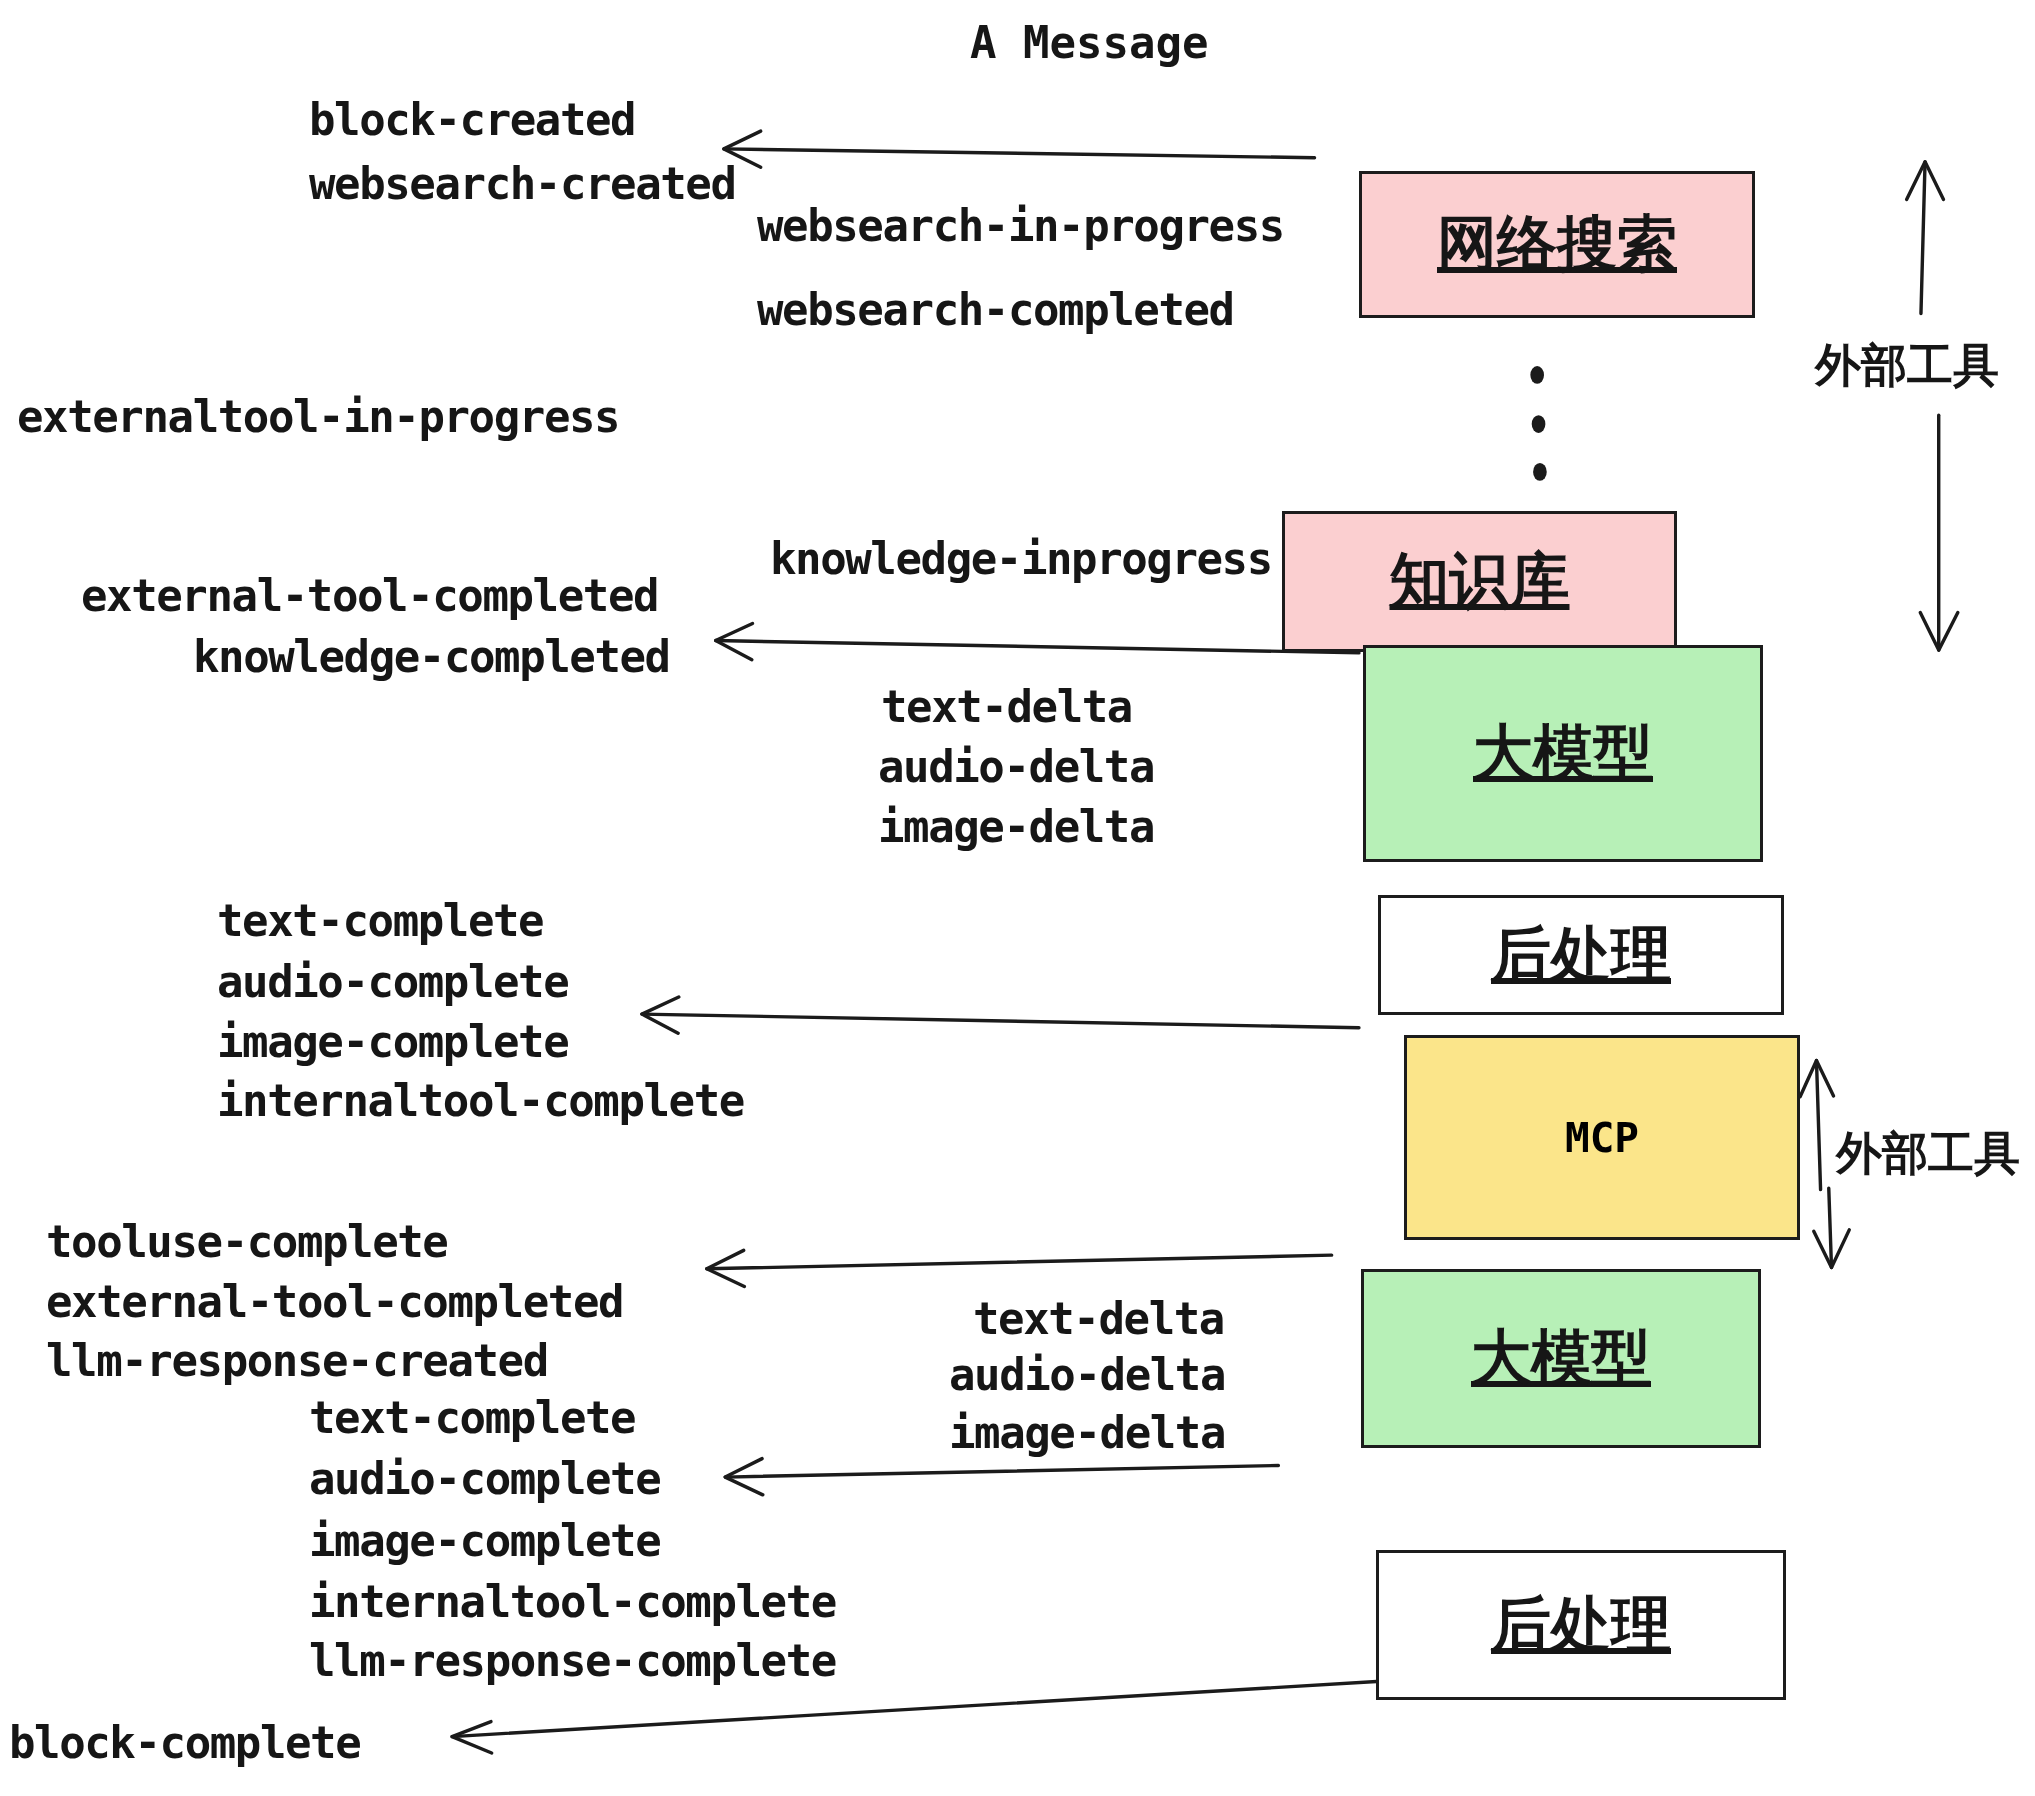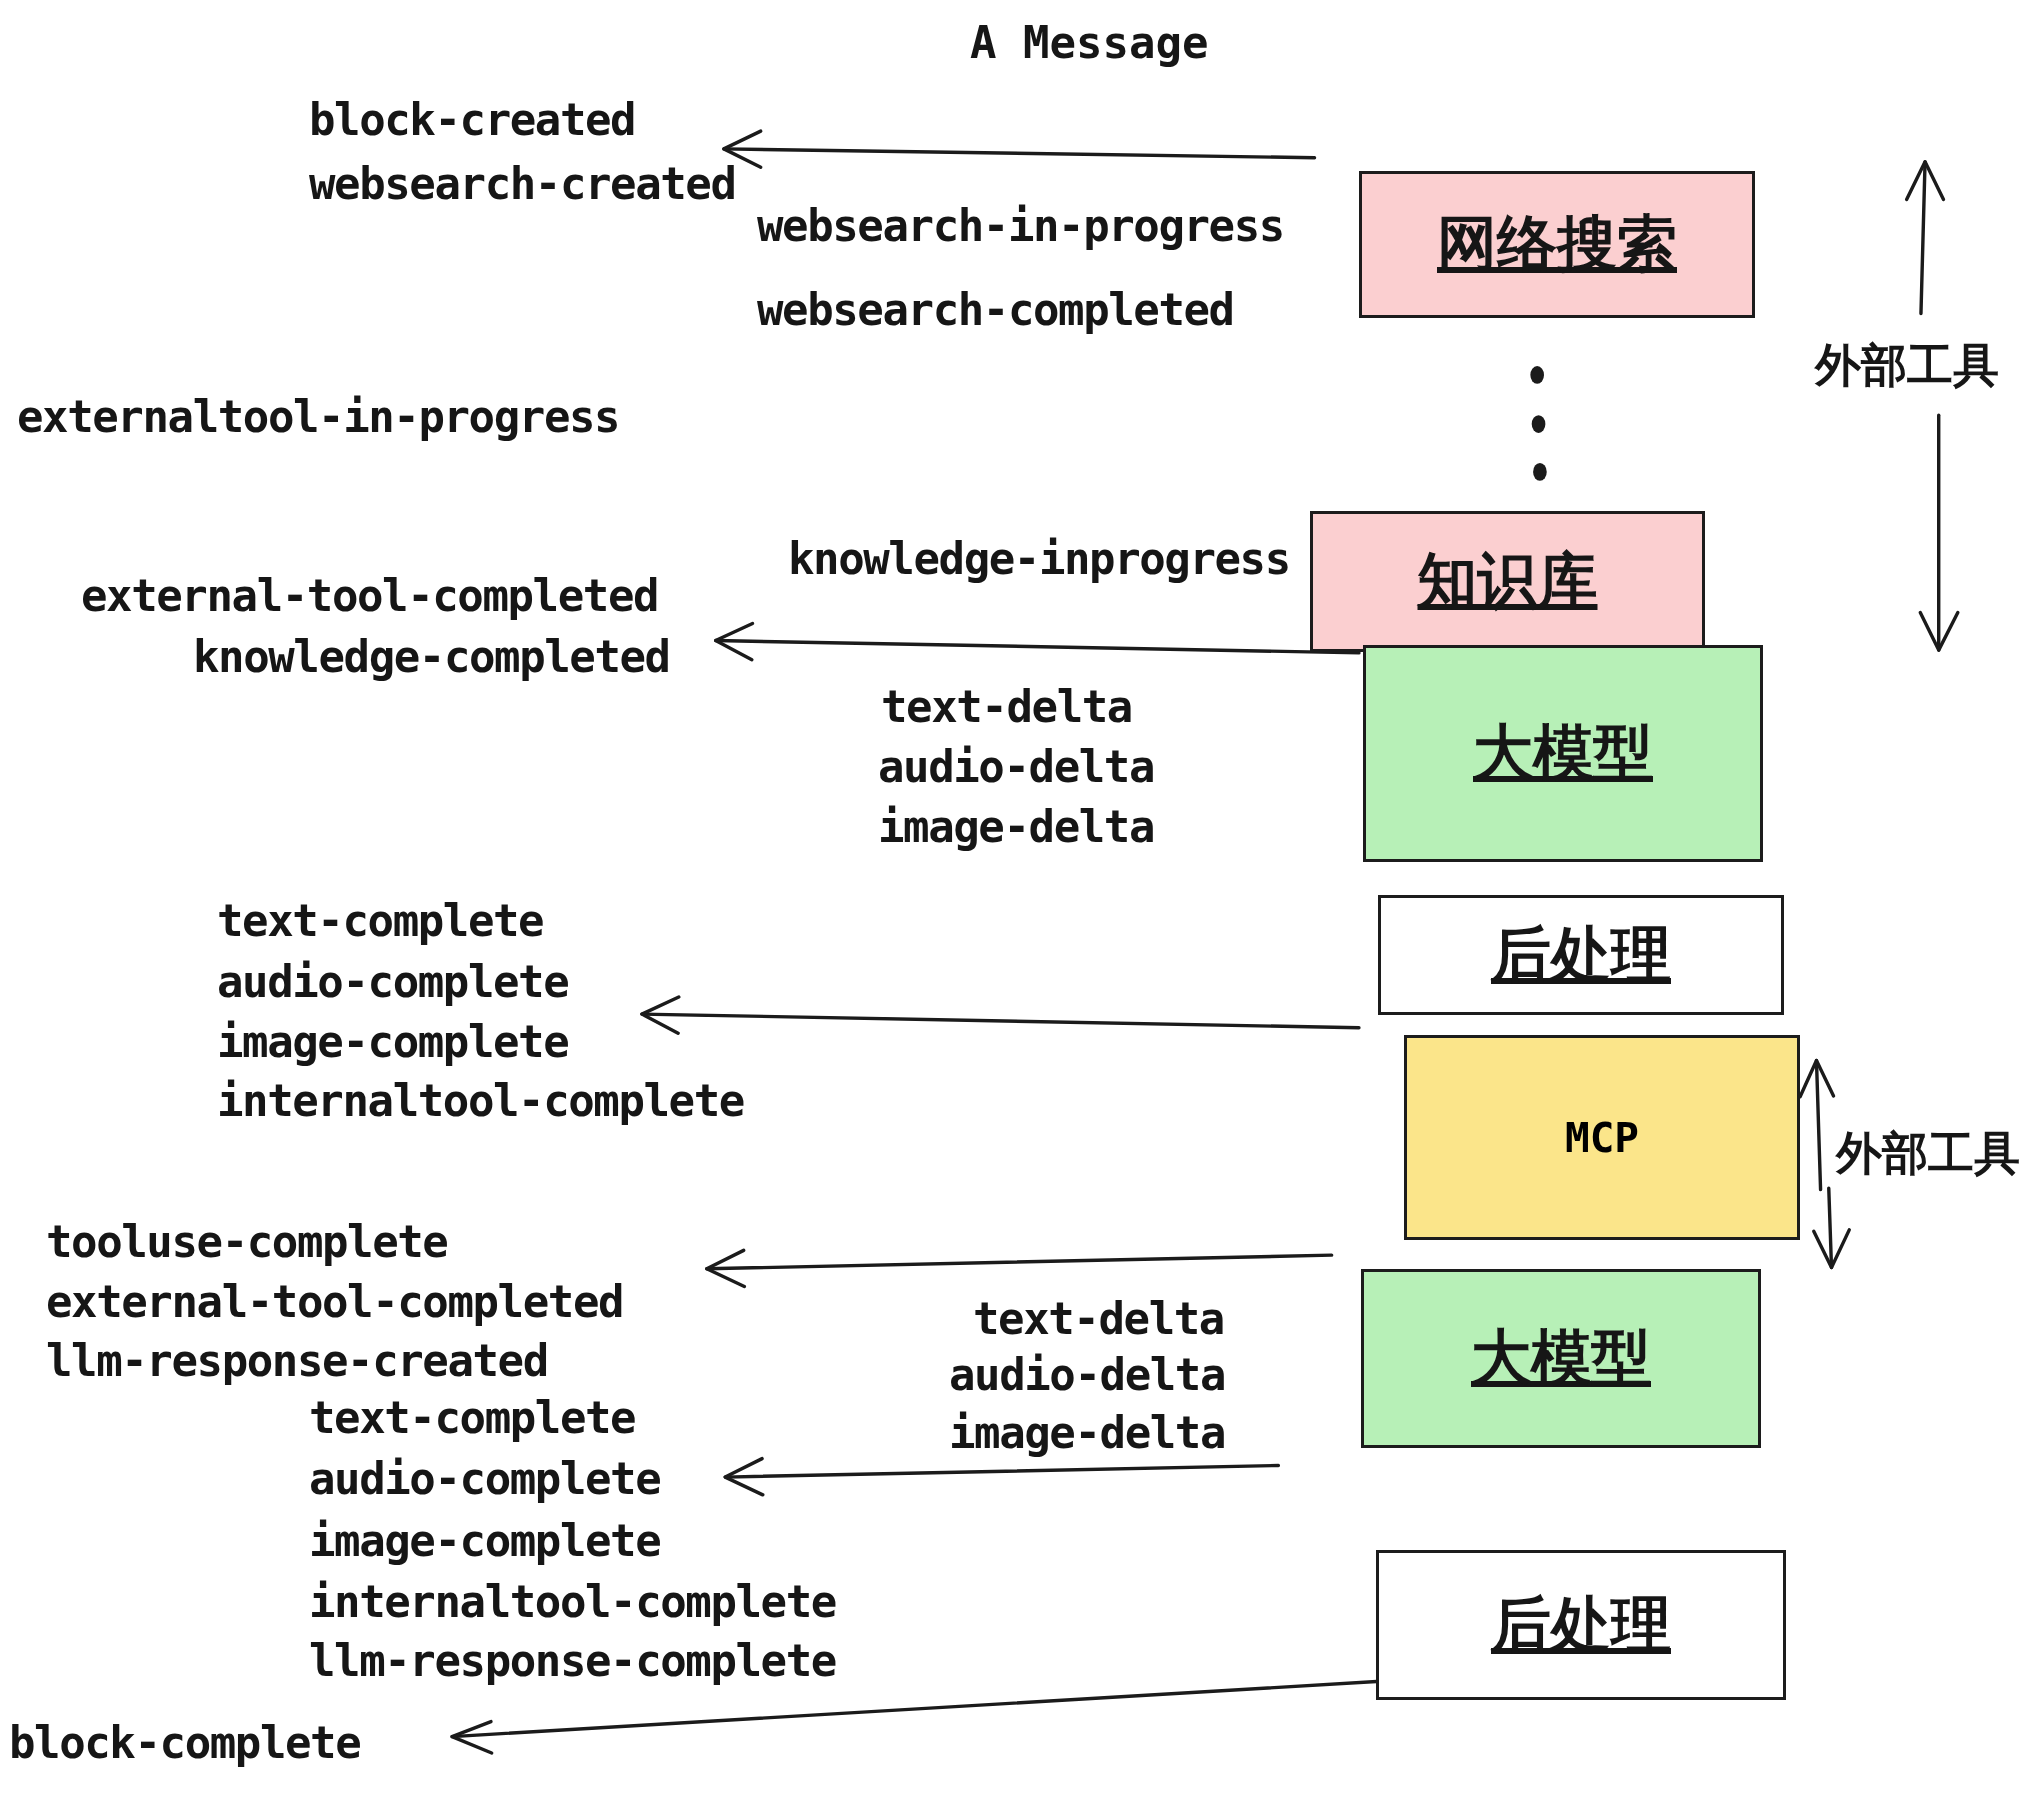--- a/index.html
+++ b/index.html
@@ -79,21 +79,21 @@
     </g>
   </svg>
 
   <div class="title" style="left:970px;top:17px;position:absolute">A Message</div>
 
   <div class="ev" style="left:309px;top:97px">block-created</div>
   <div class="ev" style="left:309px;top:161px">websearch-created</div>
   <div class="ev" style="left:757px;top:203px">websearch-in-progress</div>
   <div class="ev" style="left:757px;top:287px">websearch-completed</div>
   <div class="ev" style="left:17px;top:394px">externaltool-in-progress</div>
-  <div class="ev" style="left:788px;top:536px">knowledge-inprogress</div>
+  <div class="ev" style="left:770px;top:536px">knowledge-inprogress</div>
   <div class="ev" style="left:81px;top:573px">external-tool-completed</div>
   <div class="ev" style="left:193px;top:634px">knowledge-completed</div>
   <div class="ev" style="left:881px;top:684px">text-delta</div>
   <div class="ev" style="left:878px;top:744px">audio-delta</div>
   <div class="ev" style="left:878px;top:804px">image-delta</div>
   <div class="ev" style="left:217px;top:898px">text-complete</div>
   <div class="ev" style="left:217px;top:959px">audio-complete</div>
   <div class="ev" style="left:217px;top:1019px">image-complete</div>
   <div class="ev" style="left:217px;top:1078px">internaltool-complete</div>
   <div class="ev" style="left:46px;top:1219px">tooluse-complete</div>
@@ -105,21 +105,21 @@
   <div class="ev" style="left:309px;top:1395px">text-complete</div>
   <div class="ev" style="left:309px;top:1456px">audio-complete</div>
   <div class="ev" style="left:309px;top:1518px">image-complete</div>
   <div class="ev" style="left:309px;top:1579px">internaltool-complete</div>
   <div class="ev" style="left:309px;top:1638px">llm-response-complete</div>
   <div class="ev" style="left:9px;top:1720px">block-complete</div>
 
   <div class="box" style="left: 1359px; top: 171px; width: 396px; height: 147px; background-color: rgb(251, 207, 208);">
     <span class="cjk boxlabel">网络搜索</span>
   </div>
-  <div class="box" style="left: 1310px; top: 511px; width: 395px; height: 141px; background-color: rgb(251, 207, 208);">
+  <div class="box" style="left: 1282px; top: 511px; width: 395px; height: 141px; background-color: rgb(251, 207, 208);">
     <span class="cjk boxlabel">知识库</span>
   </div>
   <div class="box" style="left: 1363px; top: 645px; width: 400px; height: 217px; background-color: rgb(183, 240, 183);">
     <span class="cjk boxlabel">大模型</span>
   </div>
   <div class="box" style="left: 1378px; top: 895px; width: 406px; height: 120px; background-color: rgb(255, 255, 255);">
     <span class="cjk boxlabel">后处理</span>
   </div>
   <div class="box" style="left: 1366px; top: 1035px; width: 396px; height: 205px; background-color: rgb(251, 229, 138); margin-left: 38px;">
     <span class="mono-label">MCP</span>

